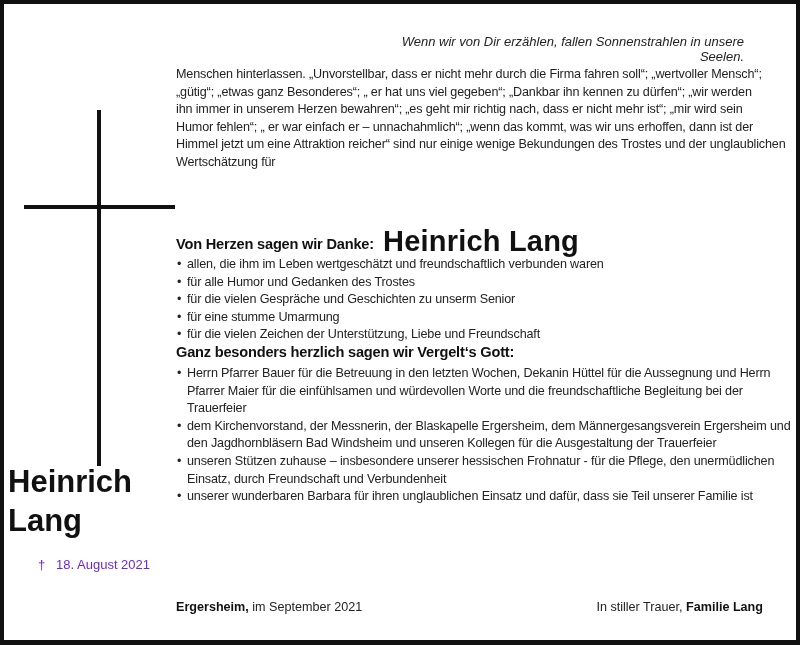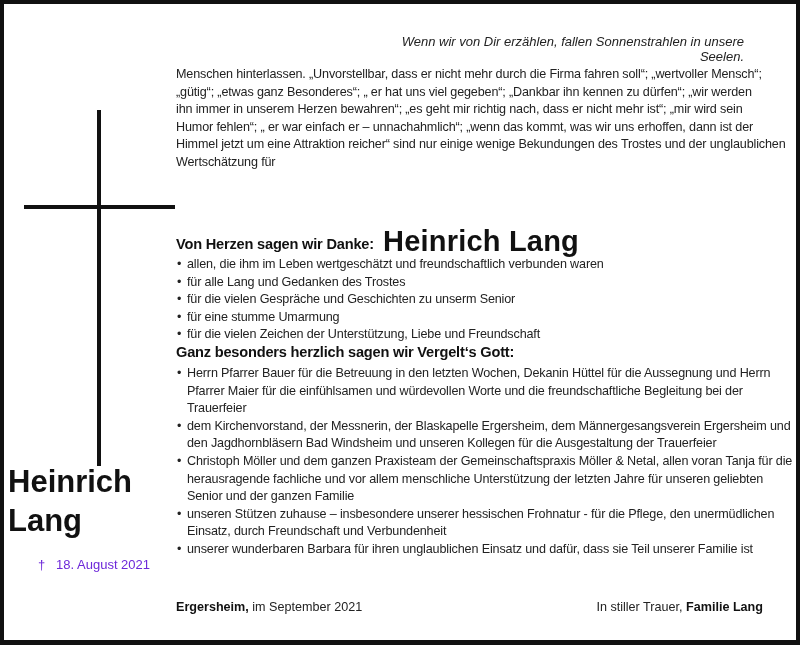--- a/index.html
+++ b/index.html
@@ -78,31 +78,30 @@
     <div>Humor fehlen“; „ er war einfach er – unnachahmlich“; „wenn das kommt, was wir uns erhoffen, dann ist der</div>
     <div>Himmel jetzt um eine Attraktion reicher“ sind nur einige wenige Bekundungen des Trostes und der unglaublichen</div>
     <div>Wertschätzung für</div>
   </div>
 
   <div class="main-name">Heinrich Lang</div>
 
   <div class="section-title" style="top:232px;">Von Herzen sagen wir Danke:</div>
   <ul class="list" style="top:252px;">
     <li>allen, die ihm im Leben wertgeschätzt und freundschaftlich verbunden waren</li>
-    <li>für alle Lang und Gedanken des Trostes</li>
+    <li>für alle Humor und Gedanken des Trostes</li>
     <li>für die vielen Gespräche und Geschichten zu unserm Senior</li>
     <li>für eine stumme Umarmung</li>
     <li>für die vielen Zeichen der Unterstützung, Liebe und Freundschaft</li>
   </ul>
 
   <div class="section-title" style="top:340px;">Ganz besonders herzlich sagen wir Vergelt‘s Gott:</div>
   <ul class="list" style="top:361px;">
     <li>Herrn Pfarrer Bauer für die Betreuung in den letzten Wochen, Dekanin Hüttel für die Aussegnung und Herrn Pfarrer Maier für die einfühlsamen und würdevollen Worte und die freundschaftliche Begleitung bei der Trauerfeier</li>
     <li>dem Kirchenvorstand, der Messnerin, der Blaskapelle Ergersheim, dem Männergesangsverein Ergersheim und den Jagdhornbläsern Bad Windsheim und unseren Kollegen für die Ausgestaltung der Trauerfeier</li>
-    <li>Christoph Möller und dem ganzen Praxisteam der Gemeinschaftspraxis Möller &amp; Netal, allen voran Tanja für die herausragende fachliche und vor allem menschliche Unterstützung der letzten Jahre für unseren geliebten Senior und der ganzen Familie</li>
     <li>unseren Stützen zuhause – insbesondere unserer hessischen Frohnatur - für die Pflege, den unermüdlichen Einsatz, durch Freundschaft und Verbundenheit</li>
     <li>unserer wunderbaren Barbara  für ihren unglaublichen Einsatz und dafür, dass sie Teil unserer Familie ist</li>
   </ul>
 
   <div class="footer-left">
     <span class="b">Ergersheim,</span><span> im September 2021</span>
   </div>
   <div class="footer-right">
     <span>In stiller Trauer, </span><span class="b">Familie Lang</span>
   </div>

